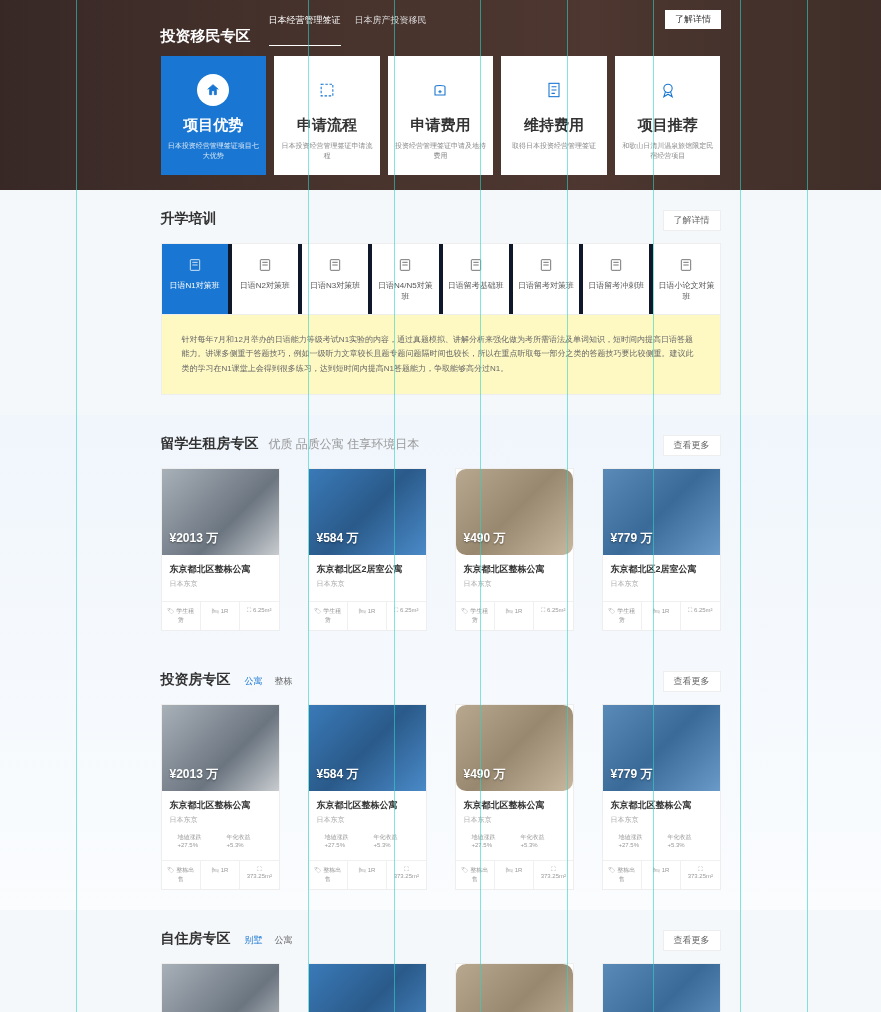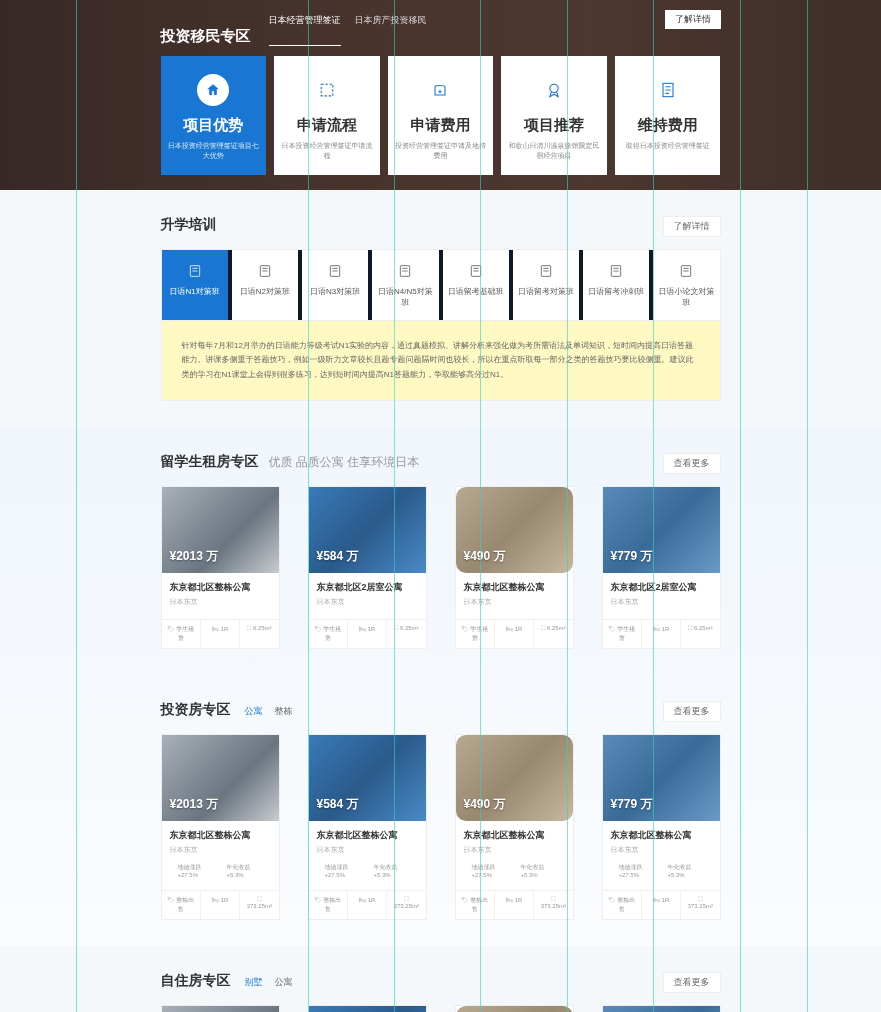--- a/index.html
+++ b/index.html
@@ -18,21 +18,21 @@
 .hero-cards { display: flex; gap: 8px; }
 .hero-card { flex: 1; background: #fff; text-align: center; padding: 18px 6px 14px; }
 .hero-card.active { background: #1976d2; color: #fff; }
 .hero-card .ic { width: 32px; height: 32px; margin: 0 auto 10px; display: flex; align-items: center; justify-content: center; }
 .hero-card.active .ic { background: #fff; border-radius: 50%; }
 .hero-card.active .ic svg { stroke: #1976d2; fill: #1976d2; }
 .hero-card .ic svg { stroke: #1976d2; fill: none; stroke-width: 1.3; }
 .hc-title { font-size: 15px; font-weight: bold; margin-bottom: 6px; }
 .hc-desc { font-size: 7px; line-height: 1.4; color: #888; }
 .hero-card.active .hc-desc { color: rgba(255,255,255,0.85); }
-.section { width: 560px; margin: 0 auto; padding: 26px 0; }
+.section { width: 560px; margin: 0 auto; padding: 20px 0; }
 .sec-head { display: flex; align-items: baseline; padding-bottom: 12px; }
 .sec-title { font-size: 14px; font-weight: bold; }
 .sec-sub { font-size: 12px; color: #999; margin-left: 10px; }
 .sec-more { margin-left: auto; font-size: 9px; background: #fff; border: 1px solid #eee; padding: 3px 10px; color: #666; }
 .tab-strip { display: flex; background: #fff; border: 1px solid #eee; }
 .tab-strip .tab { flex: 1; text-align: center; padding: 12px 4px; font-size: 8px; color: #555; border-right: 4px solid #0f172a; }
 .tab-strip .tab:last-child { border-right: none; }
 .tab-strip .tab.active { background: #1976d2; color: #fff; position: relative; }
 .tab .tic { width: 18px; height: 18px; margin: 0 auto 6px; display: flex; align-items: center; justify-content: center; }
 .tab .tic svg { stroke: #555; fill: none; stroke-width: 1.2; }
@@ -111,36 +111,36 @@
                 <path d="M6 8c0-2 12-2 12 0v10H6z"></path>
                 <path d="M12 12v4M10 14h4"></path>
               </svg>
             </div>
     <div class="hc-title">申请费用</div>
     <div class="hc-desc">投资经营管理签证申请及地持费用</div>
   </div>
           <div class="hero-card ">
     <div class="ic">
               <svg viewBox="0 0 24 24" width="20" height="20">
-                <circle cx="12" cy="10" r="5"></circle>
-                <path d="M9 14l-2 6 5-3 5 3-2-6"></path>
-              </svg>
-            </div>
-    <div class="hc-title">项目推荐</div>
-    <div class="hc-desc">和歌山日清川温泉旅馆限定民宿经营项目</div>
+                <rect x="6" y="4" width="12" height="16"></rect>
+                <path d="M9 8h6M9 12h6M9 16h4"></path>
+              </svg>
+            </div>
+    <div class="hc-title">维持费用</div>
+    <div class="hc-desc">取得日本投资经营管理签证</div>
   </div>
           <div class="hero-card ">
     <div class="ic">
               <svg viewBox="0 0 24 24" width="20" height="20">
-                <rect x="6" y="4" width="12" height="16"></rect>
-                <path d="M9 8h6M9 12h6M9 16h4"></path>
-              </svg>
-            </div>
-    <div class="hc-title">维持费用</div>
-    <div class="hc-desc">取得日本投资经营管理签证</div>
+                <circle cx="12" cy="10" r="5"></circle>
+                <path d="M9 14l-2 6 5-3 5 3-2-6"></path>
+              </svg>
+            </div>
+    <div class="hc-title">项目推荐</div>
+    <div class="hc-desc">和歌山日清川温泉旅馆限定民宿经营项目</div>
   </div>
         </div>
   </div>
 </div>
 
 <div class="bg-light">
   <div class="section">
     <div class="sec-head">
       <div class="sec-title">升学培训</div>
       <div class="sec-more">了解详情</div>

